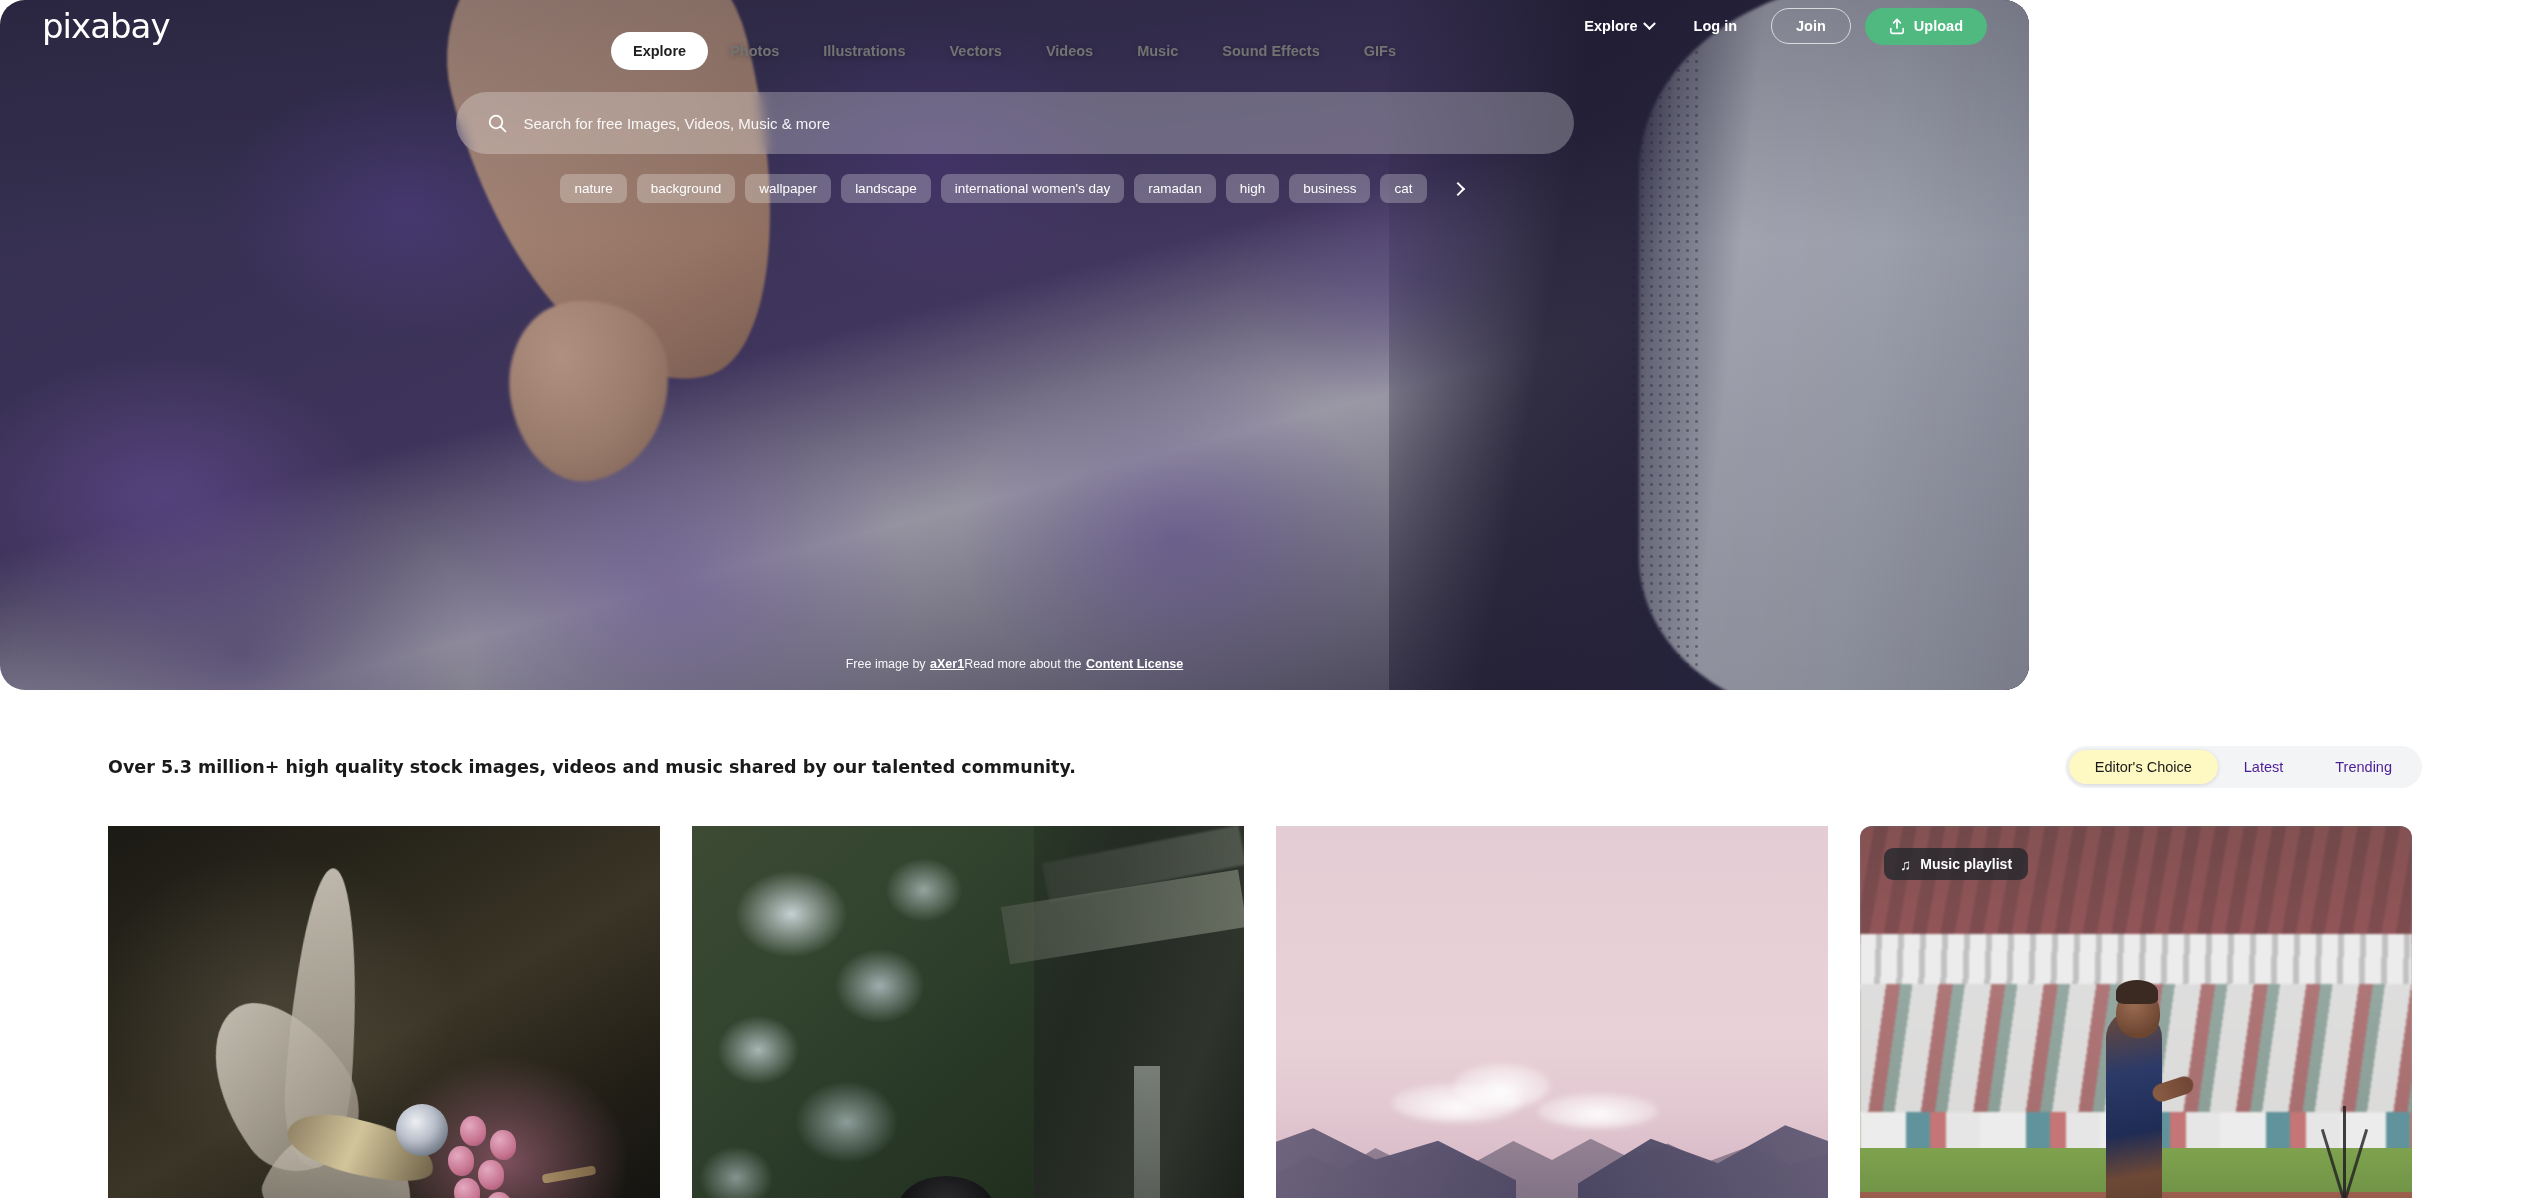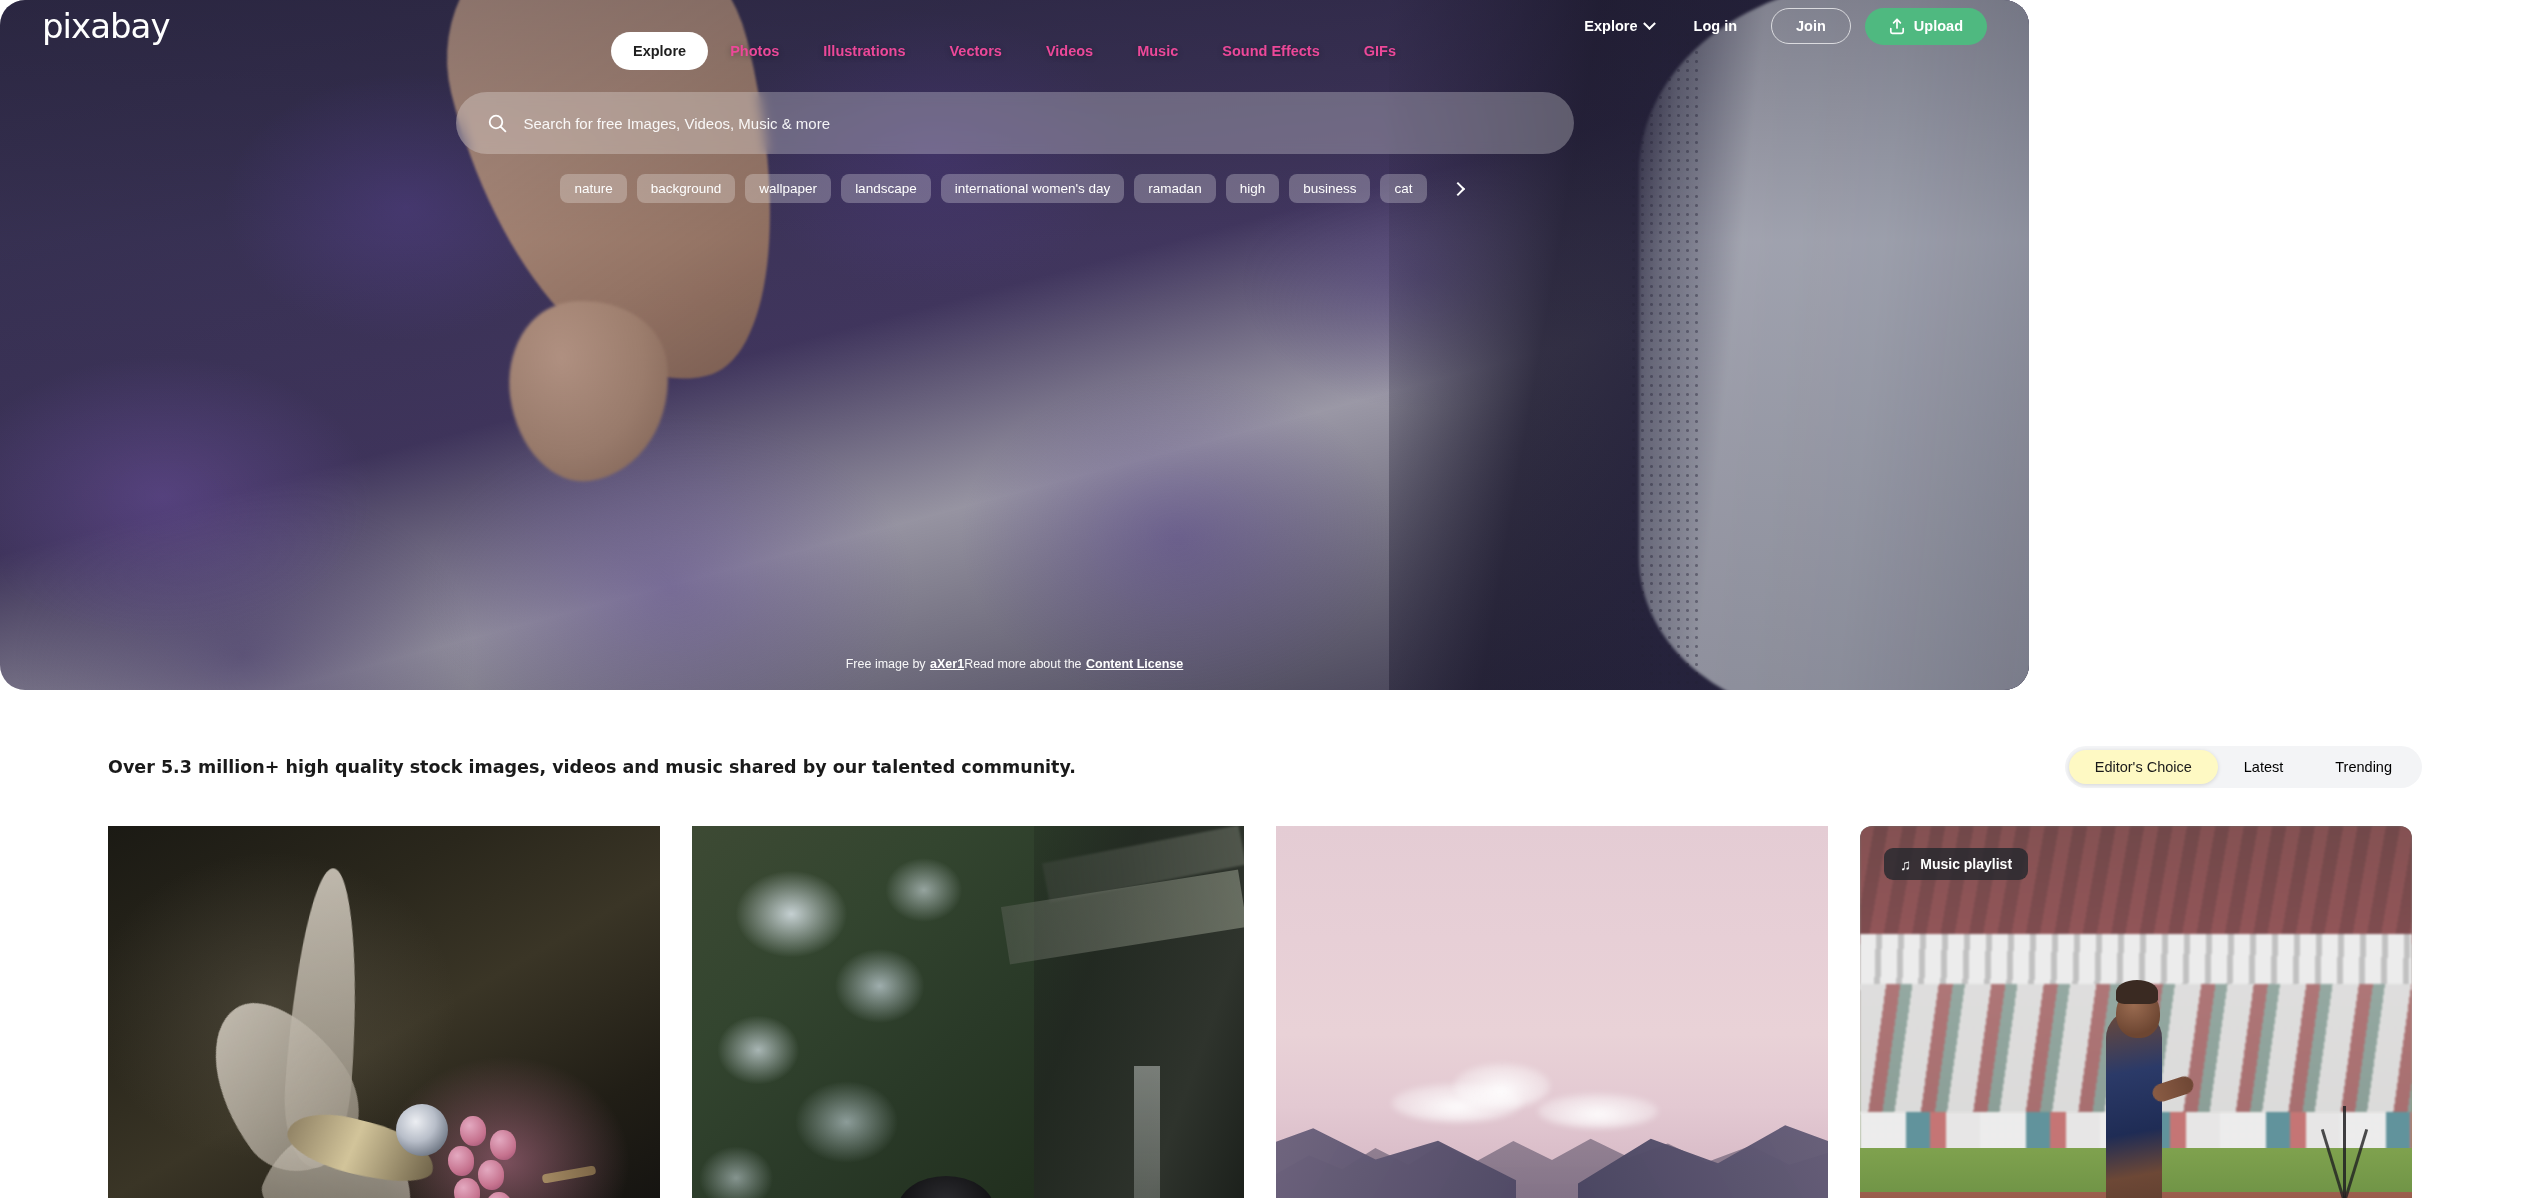--- a/index.html
+++ b/index.html
@@ -140,21 +140,21 @@
     font-weight:700;
     letter-spacing:-.3px;
     text-shadow:0 1px 10px rgba(0,0,0,.35);
     font-family:"DejaVu Sans", sans-serif;
   }
   .cat-tabs {
     margin-top:32px;
     display:flex; align-items:center; gap:0;
   }
   .cat-tab {
-    color:#ec4899; font-size:14.5px; font-weight:600;
+    color:#737373; font-size:14.5px; font-weight:600;
     padding:11px 22px; border-radius:22px;
     cursor:pointer; white-space:nowrap;
     text-shadow:0 1px 6px rgba(0,0,0,.3);
   }
   .cat-tab.active {
     background:#fff; color:#1f1f1f;
     text-shadow:none;
   }
   .search-wrap {
     margin-top:22px;
@@ -221,21 +221,21 @@
     font-family:"DejaVu Sans", sans-serif;
   }
   .seg {
     display:flex; align-items:center;
     background:#f3f4f6;
     border-radius:26px;
     padding:4px;
   }
   .seg-item {
     font-size:14.5px; font-weight:500;
-    color:#000000;
+    color:#4c1d95;
     padding:9px 26px; border-radius:22px;
     cursor:pointer; white-space:nowrap;
   }
   .seg-item.active {
     background:#fef9c3; color:#1a1a1a; font-weight:400;
     box-shadow:0 1px 4px rgba(0,0,0,.13);
   }
 
   
   .grid { display:flex; gap:32px; }

